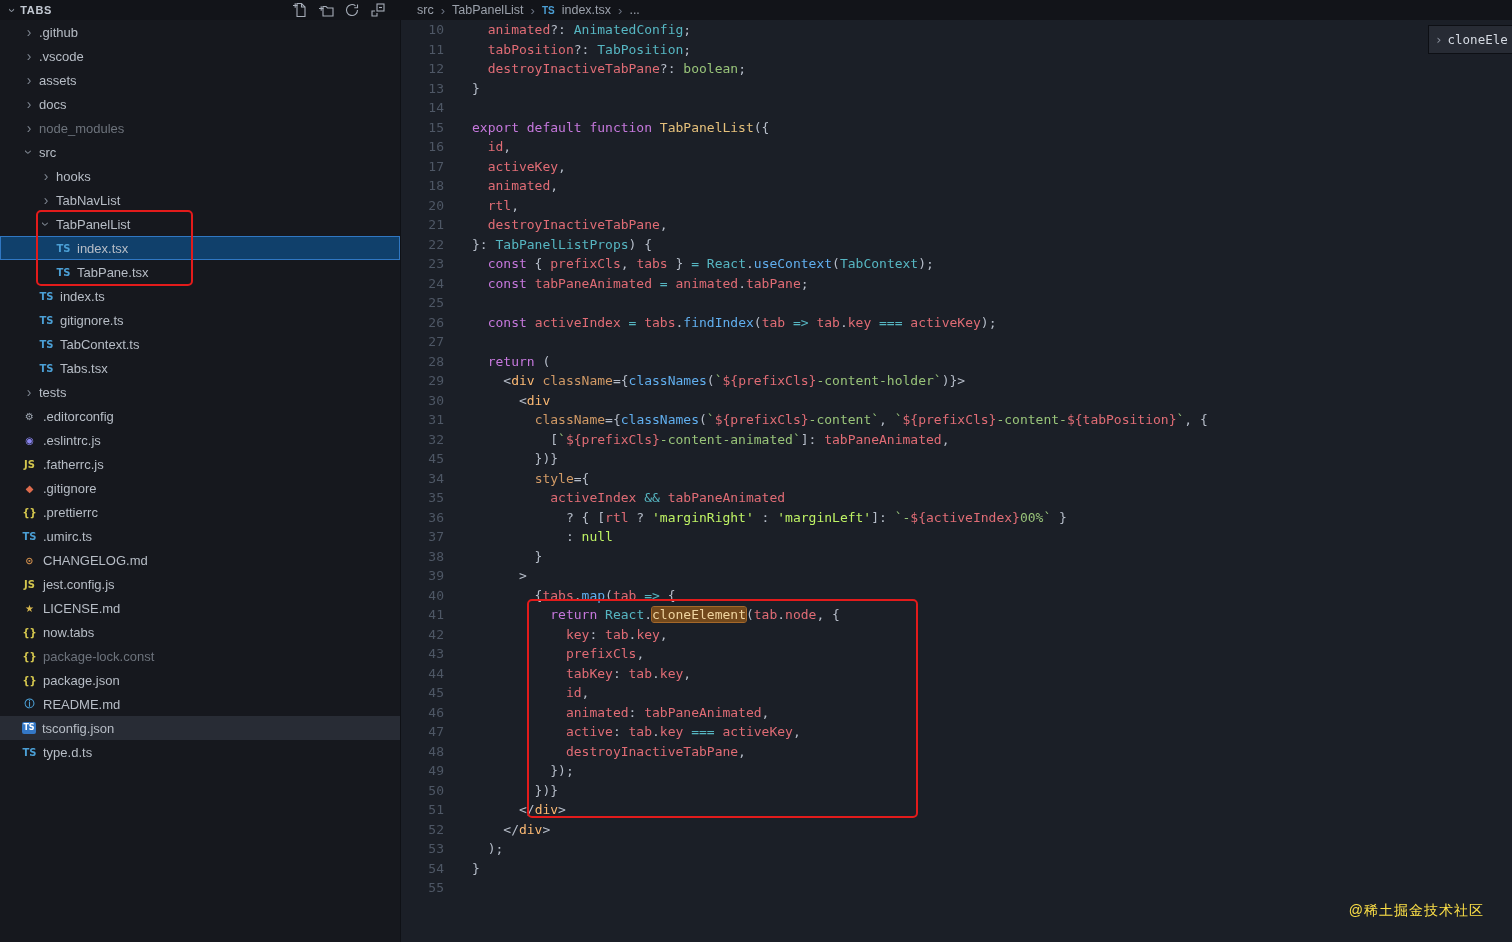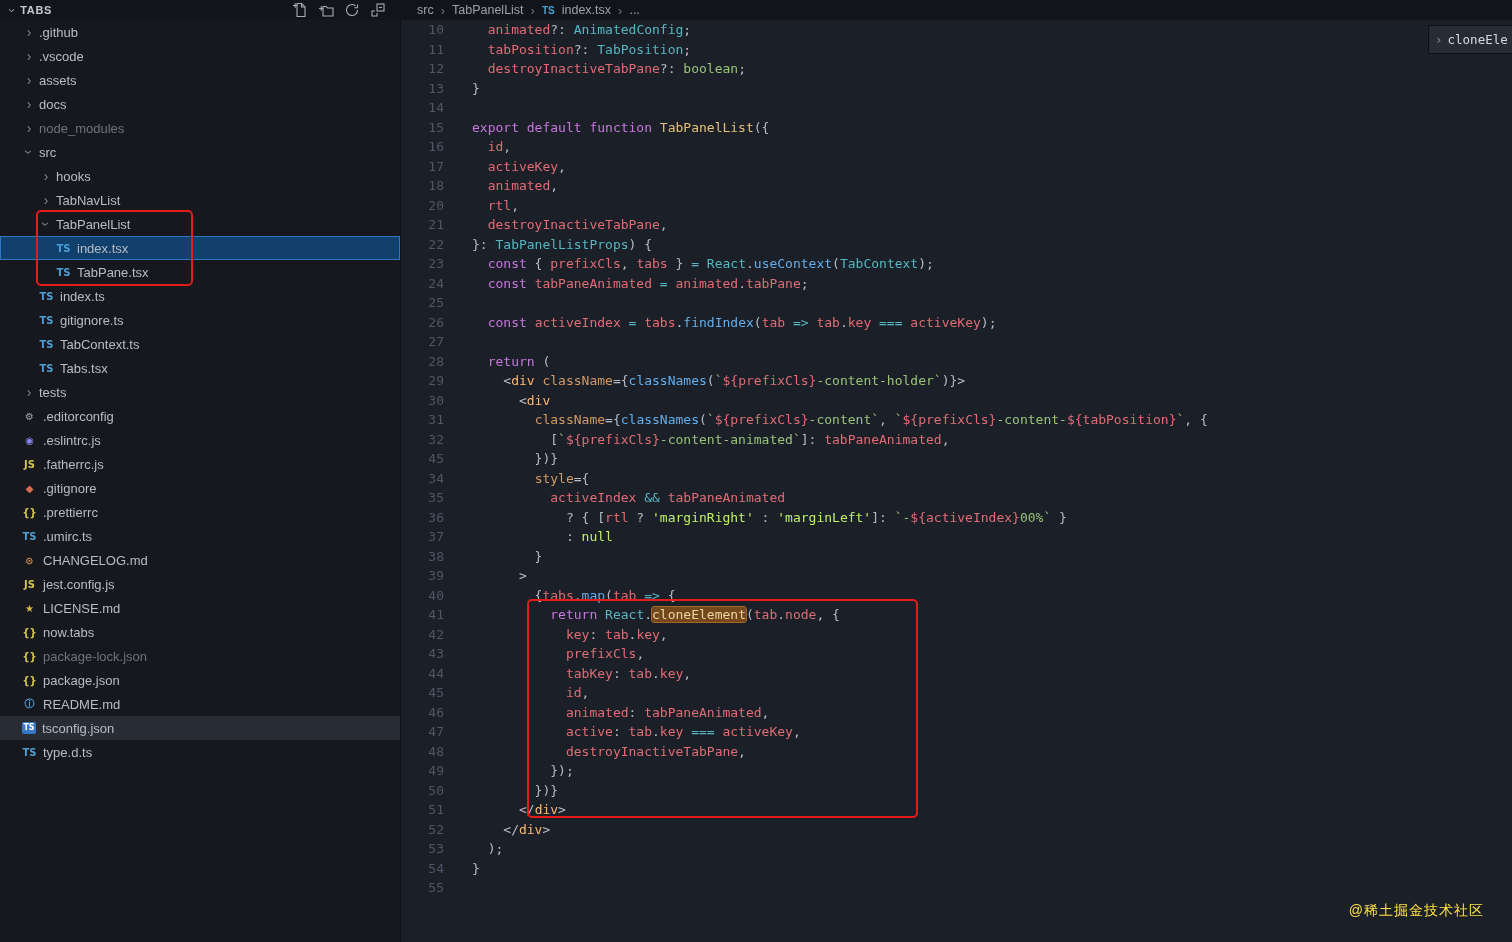--- a/index.html
+++ b/index.html
@@ -221,21 +221,21 @@
       <div class="tree-row" style="padding-left: 22px;">
         <span class="ficon" style="color: rgb(216, 184, 78);">★</span>
         <span class="tlabel">LICENSE.md</span>
       </div>
       <div class="tree-row" style="padding-left: 22px;">
         <span class="ficon" style="color: rgb(212, 198, 78);">{}</span>
         <span class="tlabel">now.tabs</span>
       </div>
       <div class="tree-row dim" style="padding-left: 22px;">
         <span class="ficon" style="color: rgb(212, 198, 78);">{}</span>
-        <span class="tlabel">package-lock.json</span>
+        <span class="tlabel">package-lock.const</span>
       </div>
       <div class="tree-row" style="padding-left: 22px;">
         <span class="ficon" style="color: rgb(212, 198, 78);">{}</span>
         <span class="tlabel">package.json</span>
       </div>
       <div class="tree-row" style="padding-left: 22px;">
         <span class="ficon" style="color: rgb(75, 159, 213);">ⓘ</span>
         <span class="tlabel">README.md</span>
       </div>
       <div class="tree-row activerow" style="padding-left: 22px;">

